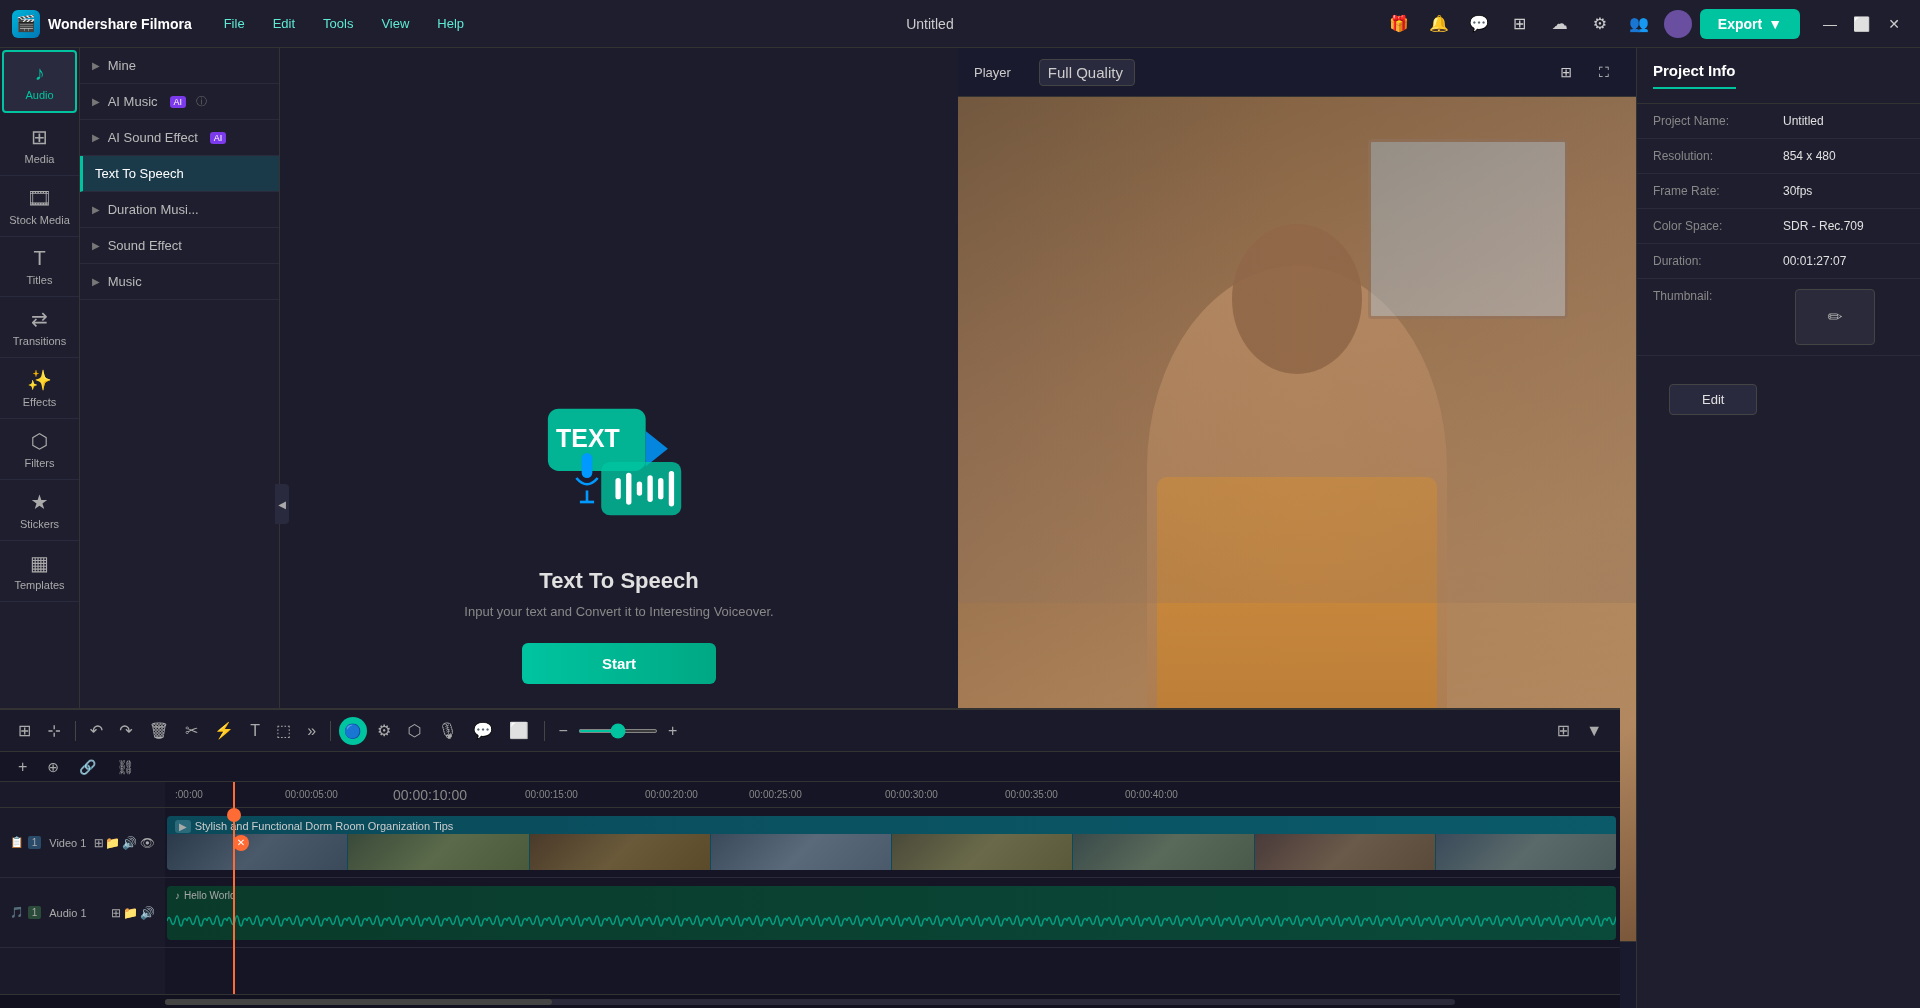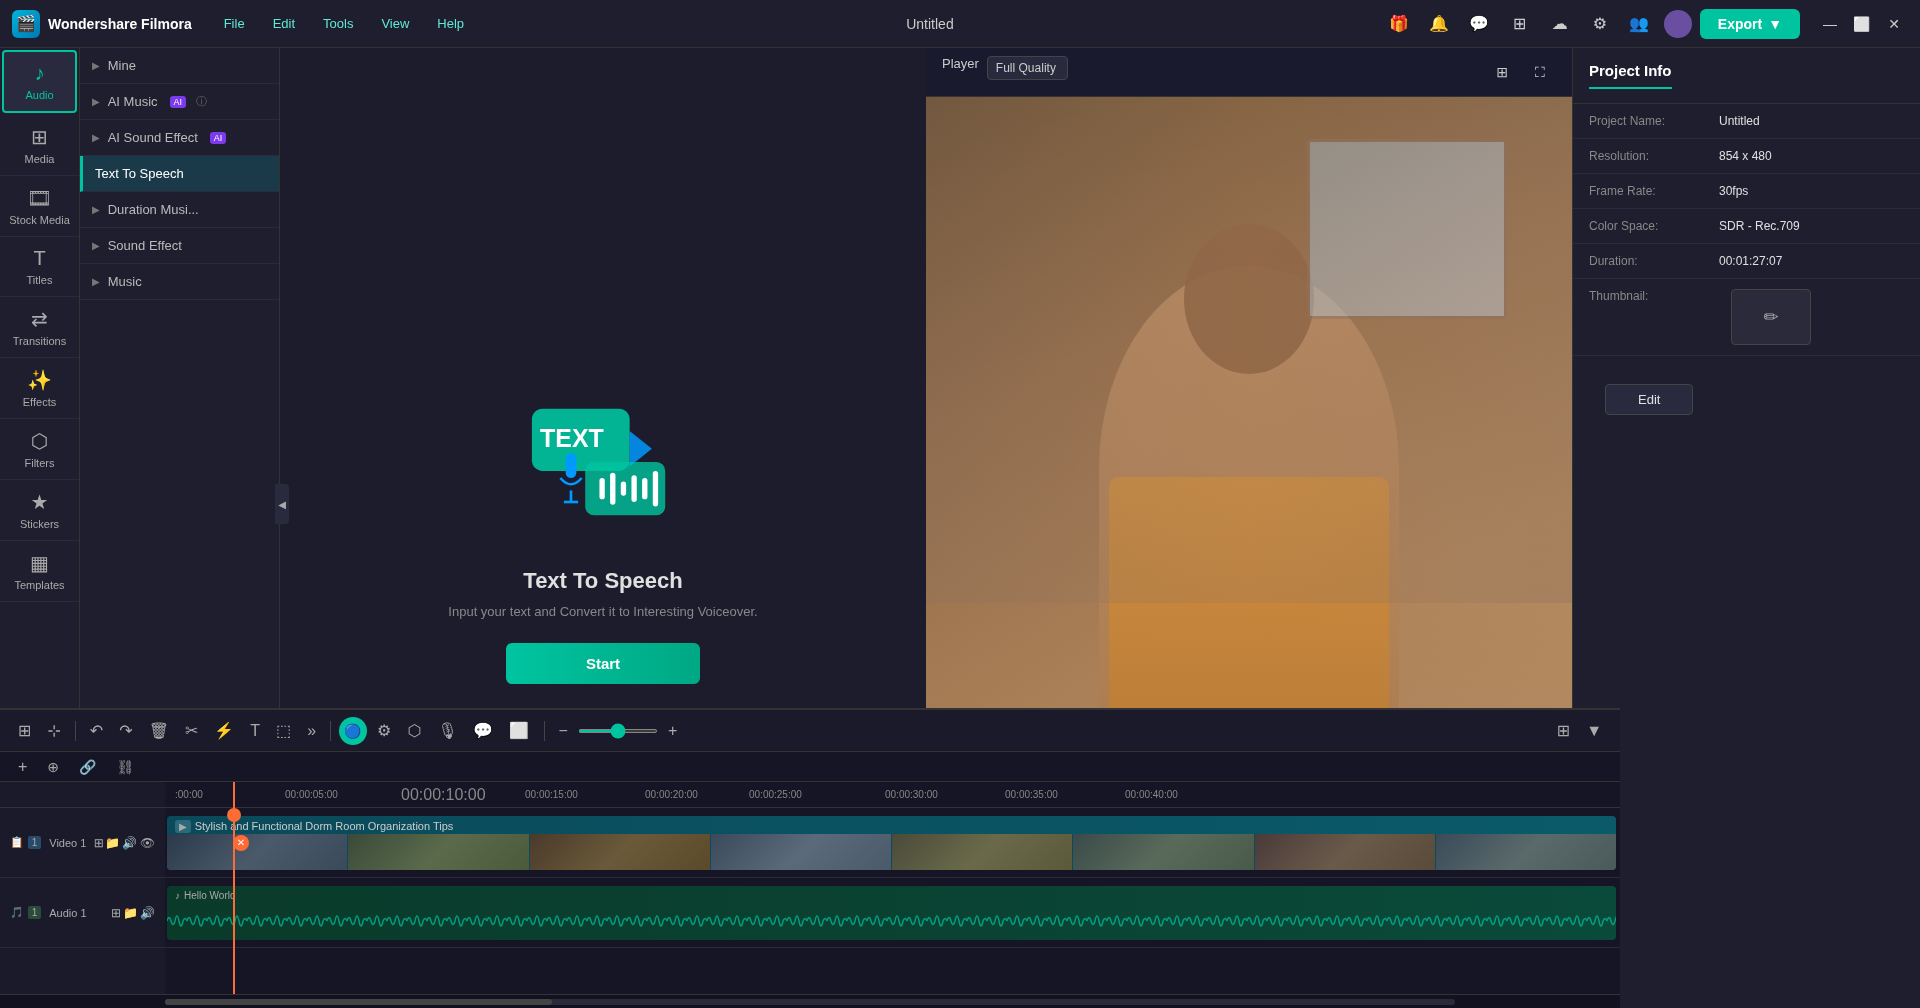--- a/index.html
+++ b/index.html
@@ -232,23 +232,23 @@
         <line x1="56" y1="135" x2="72" y2="135" stroke="#0099ff" stroke-width="3"></line>
       </svg>
     </div>
     <div id="tts-title">Text To Speech</div>
     <div id="tts-subtitle">Input your text and Convert it to Interesting Voiceover.</div>
     <button id="start-btn">Start</button>
   </div>
 
   <div id="player-area" style="flex:1; display:flex; flex-direction:column; background:#111120; min-width:0;">
 
-    <div id="player-header" style="display:flex; align-items:flex-start; padding:8px 16px; background:#1a1a2e; border-bottom:1px solid #333; gap:8px;">
+    <div id="player-header" style="display:flex; align-items:center; padding:8px 16px; background:#1a1a2e; border-bottom:1px solid #333; gap:28px;">
       <span id="player-label">Player</span>
-      <select id="quality-select" style="background:#2a2a3e; color:#ccc; border:1px solid #444; border-radius:4px; padding:4px 8px; font-size:12px;">
+      <select id="quality-select" style="background:#2a2a3e; color:#ccc; border:1px solid #444; border-radius:4px; padding:4px 8px; font-size:15px;">
         <option>Full Quality</option>
         <option>Half Quality</option>
       </select>
       <div id="player-view-icons" style="margin-left:auto; display:flex; gap:6px;">
         <div class="icon-btn" style="font-size:14px;">⊞</div>
         <div class="icon-btn" style="font-size:14px;">⛶</div>
       </div>
     </div>
 
     <div id="video-preview" style="flex:1; background:#000; overflow:hidden; position:relative;">
@@ -290,21 +290,21 @@
         <div style="margin-left:auto; display:flex; gap:6px;">
           <button class="ctrl-btn">📷</button>
           <button class="ctrl-btn">📸</button>
           <button class="ctrl-btn">🔊</button>
           <button class="ctrl-btn">⊡</button>
         </div>
       </div>
     </div>
   </div>
 
-  <div id="right-panel" style="width:348px; background:#1e1e2e; border-left:1px solid #333; display:flex; flex-direction:column;">
+  <div id="right-panel" style="width:284px; background:#1e1e2e; border-left:1px solid #333; display:flex; flex-direction:column;">
     <div id="project-info-tab" style="padding:14px 16px; border-bottom:1px solid #333;">
       <span id="project-info-title" style="font-size:15px; font-weight:600; color:#fff; border-bottom:2px solid #00c4a0; padding-bottom:8px; display:inline-block;">Project Info</span>
     </div>
 
     <div class="info-row">
       <span class="info-label">Project Name:</span>
       <span class="info-value">Untitled</span>
     </div>
     <div class="info-row">
       <span class="info-label">Resolution:</span>
@@ -400,21 +400,21 @@
           <button class="track-ctrl-btn" style="font-size:12px; background:none; border:none; color:#aaa;">🔊</button>
         </div>
       </div>
     </div>
 
     <div id="tracks-content" style="flex:1; background:#151525; position:relative; overflow-x:hidden;">
 
       <div id="timeline-ruler" style="height:26px; background:#151525; border-bottom:1px solid #333; display:flex; align-items:center; padding:0 10px; overflow:hidden; position:relative;">
         <span style="position:absolute; left:10px; color:#888; font-size:10px;">:00:00</span>
         <span style="position:absolute; left:120px; color:#888; font-size:10px;">00:00:05:00</span>
-        <span style="position:absolute; left:236px; color:#888; font-size:16px;">00:00:10:00</span>
+        <span style="position:absolute; left:228px; color:#888; font-size:14px;">00:00:10:00</span>
         <span style="position:absolute; left:360px; color:#888; font-size:10px;">00:00:15:00</span>
         <span style="position:absolute; left:480px; color:#888; font-size:10px;">00:00:20:00</span>
         <span style="position:absolute; left:584px; color:#888; font-size:10px;">00:00:25:00</span>
         <span style="position:absolute; left:720px; color:#888; font-size:10px;">00:00:30:00</span>
         <span style="position:absolute; left:840px; color:#888; font-size:10px;">00:00:35:00</span>
         <span style="position:absolute; left:960px; color:#888; font-size:10px;">00:00:40:00</span>
       </div>
 
       <div class="track-row" style="height:70px; border-bottom:1px solid #2a2a3a; position:relative;">
 

